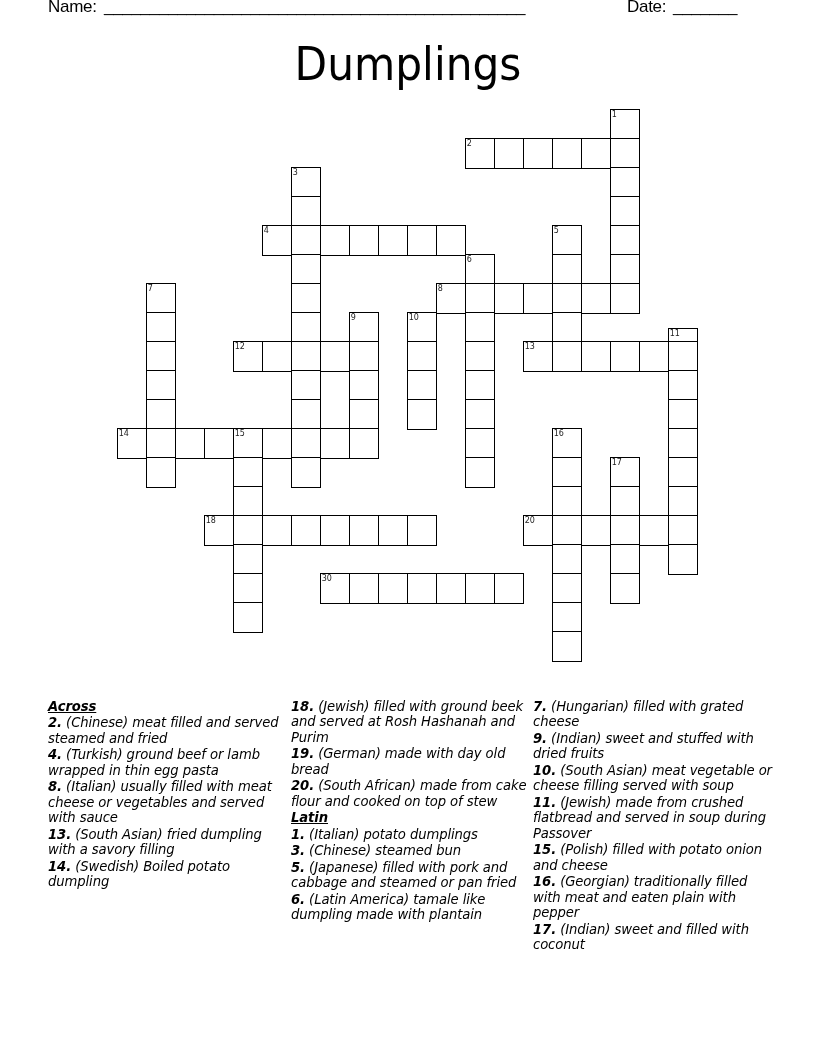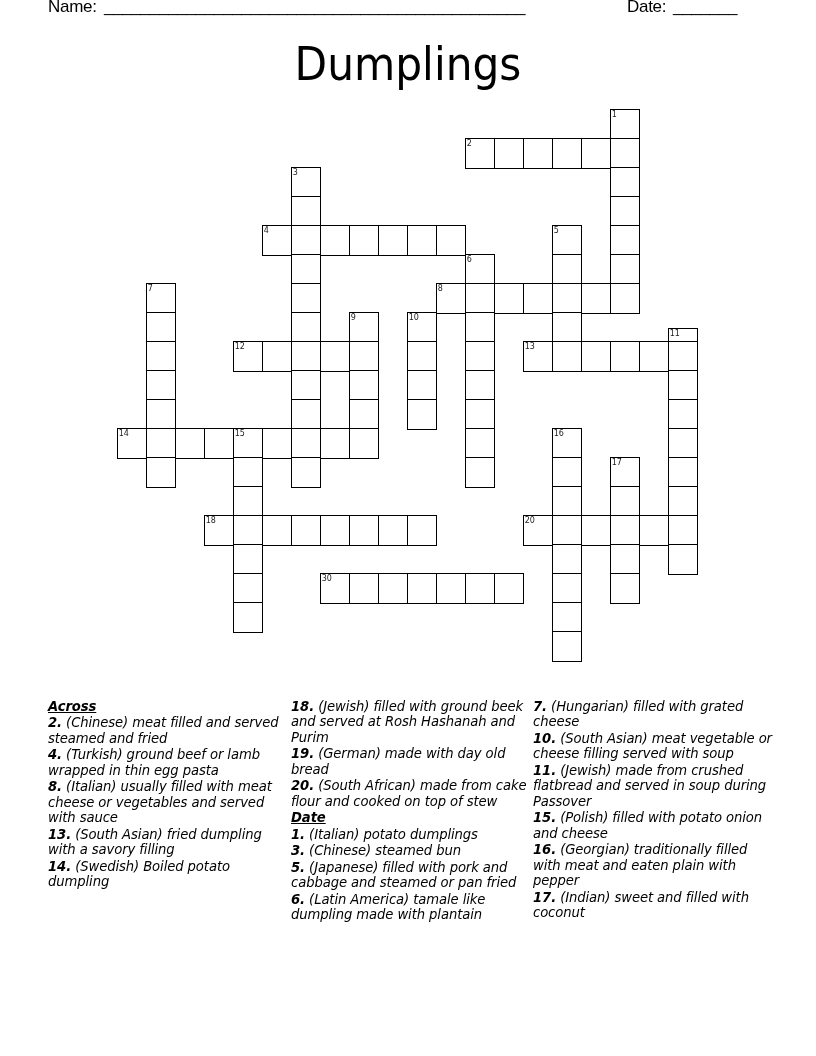--- a/index.html
+++ b/index.html
@@ -220,27 +220,28 @@
   <div class="clue"><b>4.</b> <span>(Turkish) ground beef or lamb wrapped in thin egg pasta</span></div>
   <div class="clue"><b>8.</b> <span>(Italian) usually filled with meat cheese or vegetables and served with sauce</span></div>
   <div class="clue"><b>13.</b> <span>(South Asian) fried dumpling with a savory filling</span></div>
   <div class="clue"><b>14.</b> <span>(Swedish) Boiled potato dumpling</span></div>
 </div>
 
 <div class="clues col2">
   <div class="clue"><b>18.</b> <span>(Jewish) filled with ground beek and served at Rosh Hashanah and Purim</span></div>
   <div class="clue"><b>19.</b> <span>(German) made with day old bread</span></div>
   <div class="clue"><b>20.</b> <span>(South African) made from cake flour and cooked on top of stew</span></div>
-  <div class="section-head">Date</div>
+  <div class="section-head">Latin</div>
   <div class="clue"><b>1.</b> <span>(Italian) potato dumplings</span></div>
   <div class="clue"><b>3.</b> <span>(Chinese) steamed bun</span></div>
   <div class="clue"><b>5.</b> <span>(Japanese) filled with pork and cabbage and steamed or pan fried</span></div>
   <div class="clue"><b>6.</b> <span>(Latin America) tamale like dumpling made with plantain</span></div>
 </div>
 
 <div class="clues col3">
   <div class="clue"><b>7.</b> <span>(Hungarian) filled with grated cheese</span></div>
+  <div class="clue"><b>9.</b> <span>(Indian) sweet and stuffed with dried fruits</span></div>
   <div class="clue"><b>10.</b> <span>(South Asian) meat vegetable or cheese filling served with soup</span></div>
   <div class="clue"><b>11.</b> <span>(Jewish) made from crushed flatbread and served in soup during Passover</span></div>
   <div class="clue"><b>15.</b> <span>(Polish) filled with potato onion and cheese</span></div>
   <div class="clue"><b>16.</b> <span>(Georgian) traditionally filled with meat and eaten plain with pepper</span></div>
   <div class="clue"><b>17.</b> <span>(Indian) sweet and filled with coconut</span></div>
 </div>
 
 </body></html>

